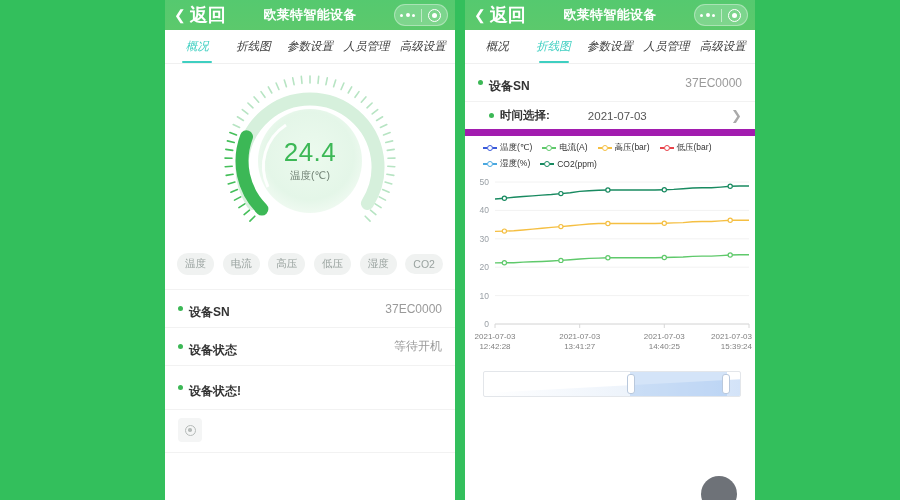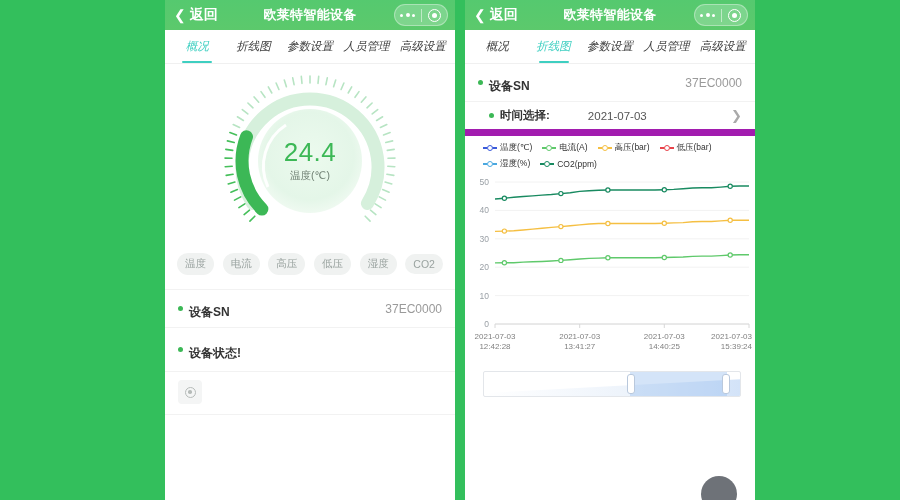--- a/index.html
+++ b/index.html
@@ -17,21 +17,21 @@
   #phone-right{ left:465px; }
 
   
   .nav{
     height:30px; background:linear-gradient(180deg,#55c96f 0%,#5cc96c 100%);
     display:flex; align-items:center; position:relative;
     color:#fff;
   }
   .nav-back{ display:flex; align-items:center; margin-left:9px; gap:4px; z-index:2;}
   .nav-chev{ font-size:14px; line-height:1; font-weight:400; }
-  .nav-back-label{ font-size:14px; font-weight:700; }
+  .nav-back-label{ font-size:18px; font-weight:700; }
   .nav-title{
     position:absolute; left:0; right:0; text-align:center;
     font-size:13px; font-weight:700; letter-spacing:.3px;
   }
   .capsule{
     position:absolute; right:7px; top:4px; width:54px; height:22px;
     border-radius:11px; background:rgba(255,255,255,.22);
     border:.5px solid rgba(255,255,255,.35);
     display:flex; align-items:center; z-index:3;
   }
@@ -291,20 +291,25 @@
     <div class="chip">湿度</div>
     <div class="chip">CO2</div>
   </div>
 
   <div class="rowlist">
     <div class="row">
       <span class="dot"></span>
       <span class="row-label">设备SN</span>
       <span class="row-value">37EC0000</span>
     </div>
+    <div class="row">
+      <span class="dot"></span>
+      <span class="row-label">设备状态</span>
+      <span class="row-value">等待开机</span>
+    </div>
     <div class="row tall">
       <span class="dot"></span>
       <span class="row-label">设备状态!</span>
     </div>
     <div class="addbtn-wrap">
       <div class="addbtn">
           <div class="ic">
             <i></i>
           </div>
         </div>

